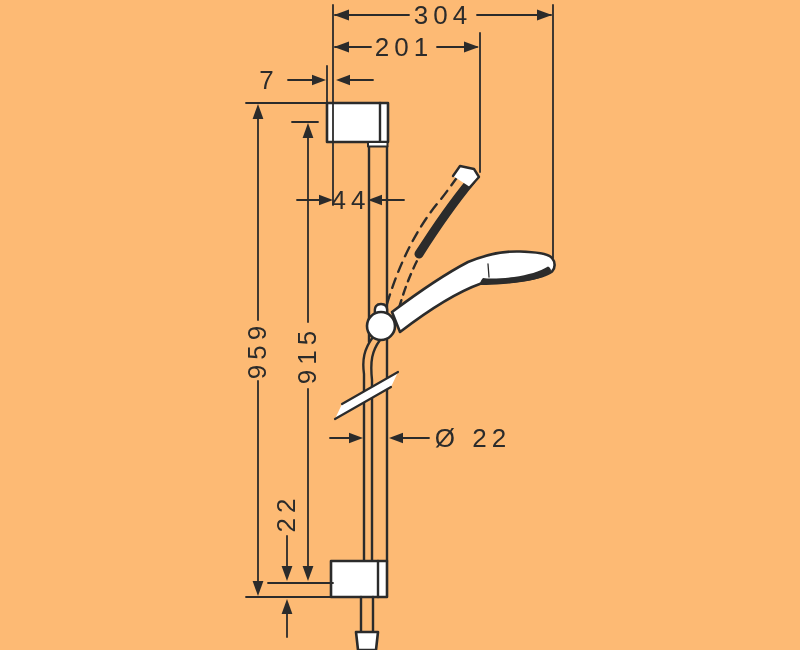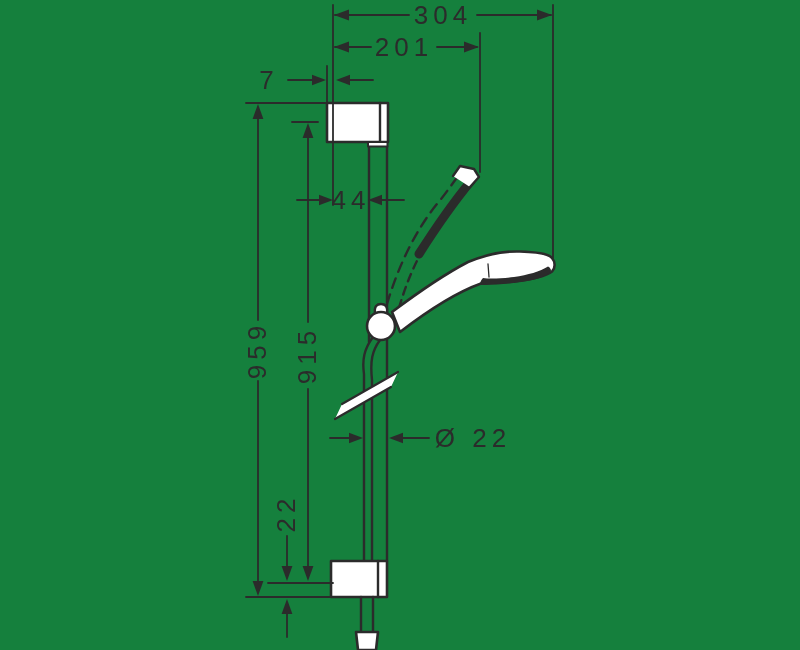--- a/index.html
+++ b/index.html
@@ -1,16 +1,16 @@
 <!DOCTYPE html>
 <html><head>
 <meta charset="utf-8">
 <style>
   html,body{margin:0;padding:0;background:#ffffff;}
-  .stage{width:800px;height:650px;position:relative;background:#15803d;overflow:hidden;}
+  .stage{width:800px;height:650px;position:relative;background:#fdba74;overflow:hidden;}
   svg text{font-family:"Liberation Sans","DejaVu Sans",sans-serif;font-weight:500;}
 </style>
 </head>
 <body>
 
 <div class="stage">
 <svg width="800" height="650" viewBox="0 0 800 650" fill="none" stroke-linecap="round" stroke-linejoin="round">
 
   <g stroke="#2b2b2b" stroke-width="2.4">
 

